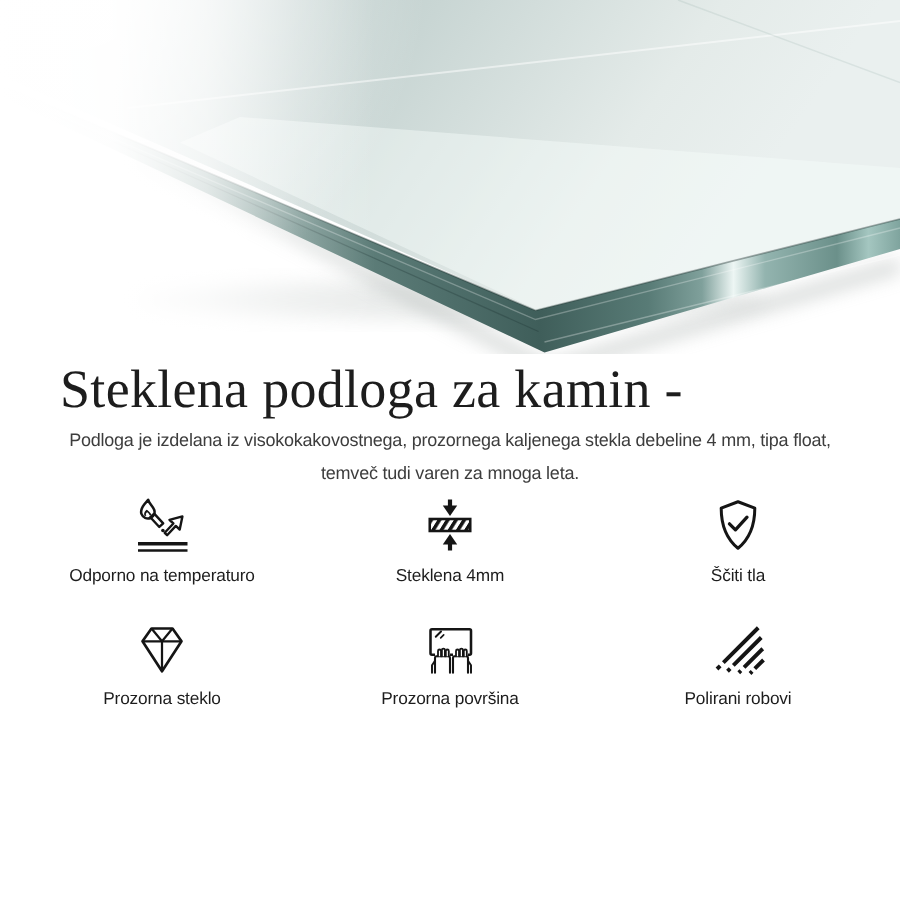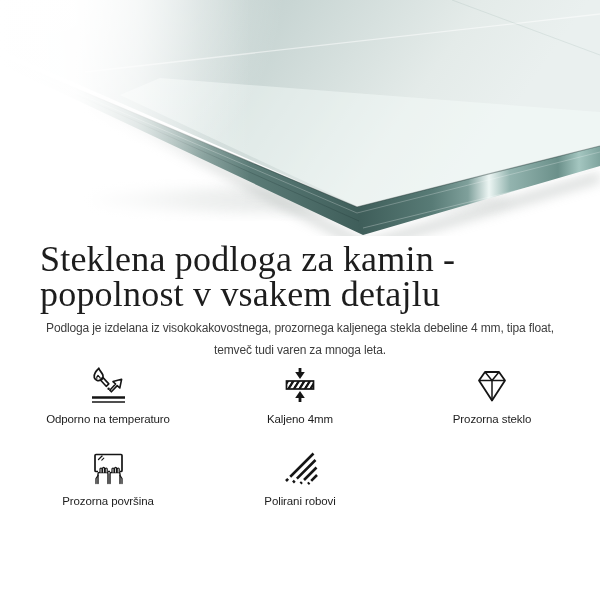--- a/index.html
+++ b/index.html
@@ -91,21 +91,20 @@
     <path d="M363 228 L600 170" stroke="rgba(255,255,255,0.3)" stroke-width="0.9" fill="none"></path>
 
     <rect x="0" y="0" width="250" height="238" fill="url(#gFadeL)"></rect>
     <rect x="0" y="0" width="340" height="180" fill="url(#gFadeR)"></rect>
   </svg>
 </div>
 
 <main class="content">
   <h1>
     <span class="hline">Steklena podloga za kamin -</span>
-    <span class="hline">popolnost v vsakem detajlu</span>
   </h1>
 
   <p class="desc">
     <span class="pline">Podloga je izdelana iz visokokakovostnega, prozornega kaljenega stekla debeline 4 mm, tipa float,</span>
     <span class="pline">temveč tudi varen za mnoga leta.</span>
   </p>
 
   <div class="features">
 
     <div class="feature">
@@ -131,23 +130,32 @@
               <rect x="0" y="0" width="2.8" height="12" fill="currentColor" stroke="none"></rect>
             </pattern>
           </defs>
           <rect x="6.5" y="16" width="27" height="8" fill="url(#hatch4)" stroke-width="1.7"></rect>
           <line x1="20" y1="3" x2="20" y2="7.5" stroke-width="2.8"></line>
           <path d="M15.2 7 L24.8 7 L20 14 Z" fill="currentColor" stroke="none"></path>
           <line x1="20" y1="37" x2="20" y2="32.5" stroke-width="2.8"></line>
           <path d="M15.2 33 L24.8 33 L20 26 Z" fill="currentColor" stroke="none"></path>
         </svg>
       </div>
-      <div class="flabel">Kaljeno 4mm</div>
-    </div>
-
+      <div class="flabel">Steklena 4mm</div>
+    </div>
+
+    <div class="feature">
+      <div class="ficon">
+        <svg viewBox="0 0 40 40" fill="none" stroke="currentColor" stroke-linejoin="round" stroke-linecap="round">
+          <path d="M20 4.5 L31.2 8.8 C31.2 19.5 28.4 28.6 20 35.5 C11.6 28.6 8.8 19.5 8.8 8.8 Z" stroke-width="2"></path>
+          <path d="M14.3 19.2 L18.3 23.2 L26 14.8" stroke-width="2.2"></path>
+        </svg>
+      </div>
+      <div class="flabel">Ščiti tla</div>
+    </div>
 
     <div class="feature">
       <div class="ficon">
         <svg viewBox="0 0 40 40" fill="none" stroke="currentColor" stroke-linejoin="round">
           <path d="M7 15.5 L13 7 L27 7 L33 15.5 L20 35.5 Z" stroke-width="1.8"></path>
           <line x1="7" y1="15.5" x2="33" y2="15.5" stroke-width="1.5"></line>
           <path d="M13 7 L20 15.5 L27 7" stroke-width="1.5"></path>
           <line x1="20" y1="15.5" x2="20" y2="35.5" stroke-width="1.5"></line>
         </svg>
       </div>

